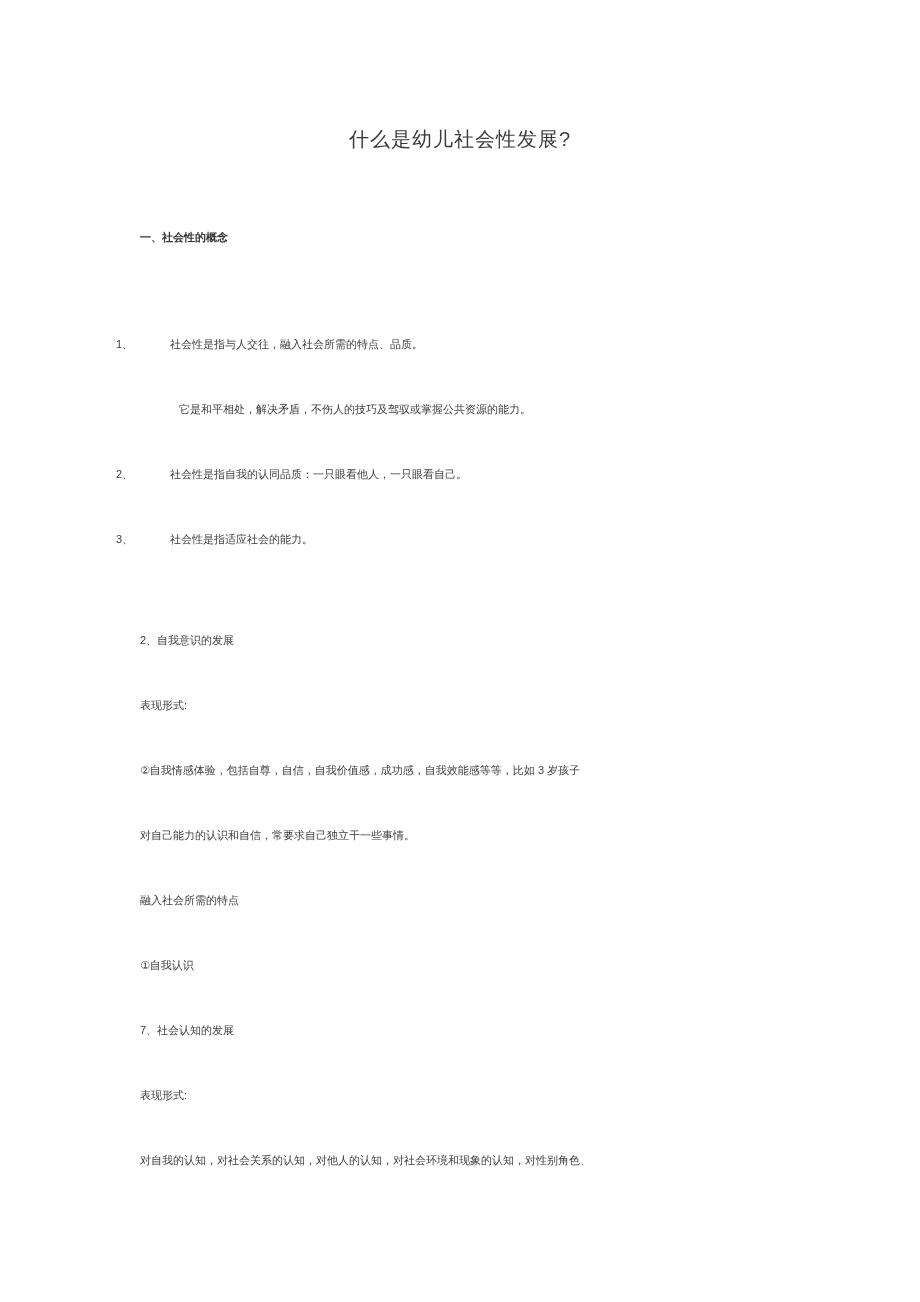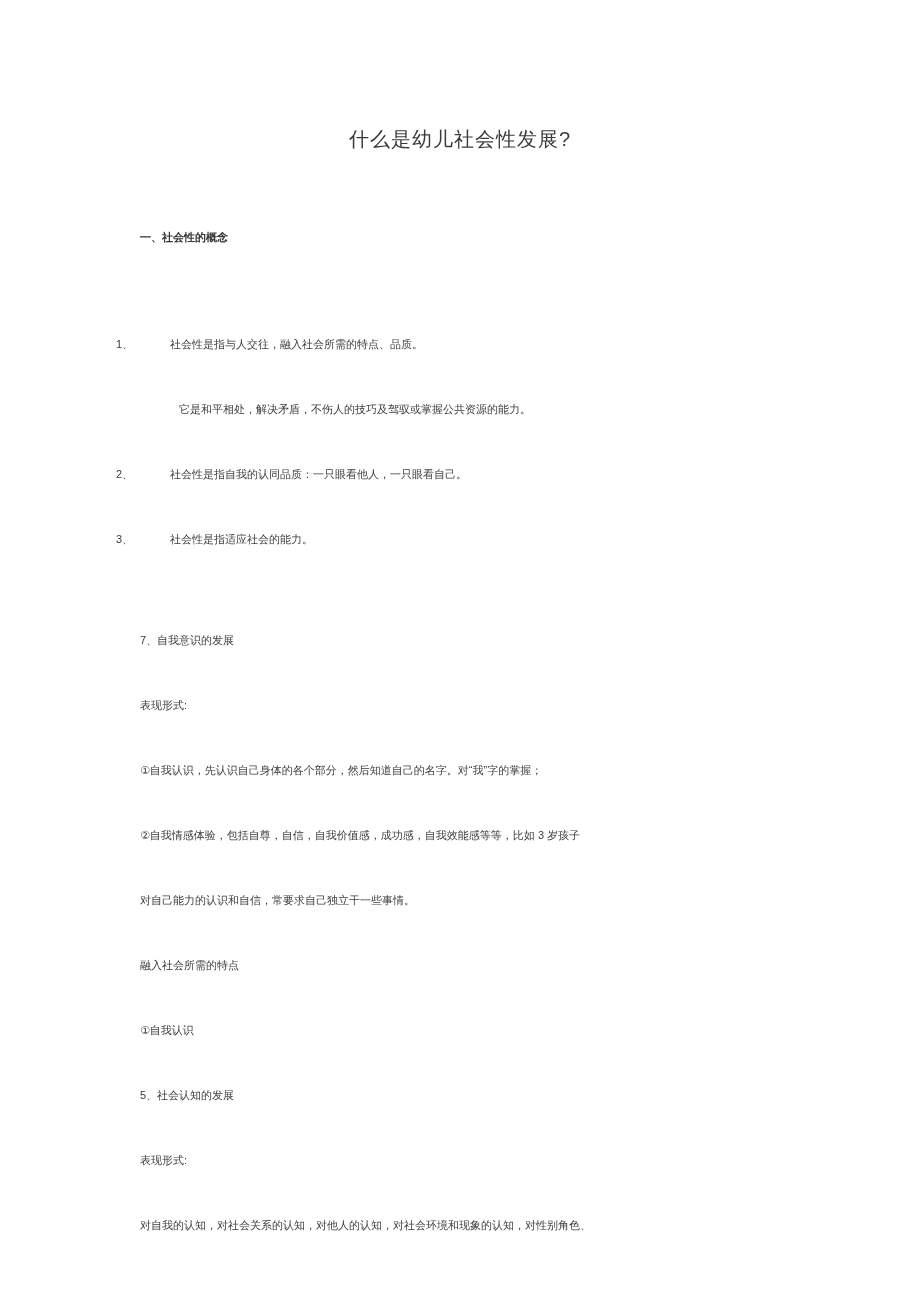--- a/index.html
+++ b/index.html
@@ -75,28 +75,27 @@
   <div class="content">
 
     <p class="h2 first">一、社会性的概念</p>
 
     <p class="li start"><span class="num">1、</span><span>社会性是指与人交往，融入社会所需的特点、品质。</span></p>
     <p class="sub">它是和平相处，解决矛盾，不伤人的技巧及驾驭或掌握公共资源的能力。</p>
     <p class="li"><span class="num">2、</span><span>社会性是指自我的认同品质：一只眼看他人，一只眼看自己。</span></p>
     <p class="li"><span class="num">3、</span><span>社会性是指适应社会的能力。</span></p>
 
 
-    <p>7、自我意识的发展</p>
+    <p>2、自我意识的发展</p>
     <p>表现形式:</p>
-    <p>①自我认识，先认识自己身体的各个部分，然后知道自己的名字。对“我”字的掌握；</p>
     <p>②自我情感体验，包括自尊，自信，自我价值感，成功感，自我效能感等等，比如 3 岁孩子</p>
     <p>对自己能力的认识和自信，常要求自己独立干一些事情。</p>
     <p>融入社会所需的特点</p>
     <p>①自我认识</p>
-    <p>5、社会认知的发展</p>
+    <p>7、社会认知的发展</p>
     <p>表现形式:</p>
     <p>对自我的认知，对社会关系的认知，对他人的认知，对社会环境和现象的认知，对性别角色、</p>
     
     
     
     
     
     
     
     

